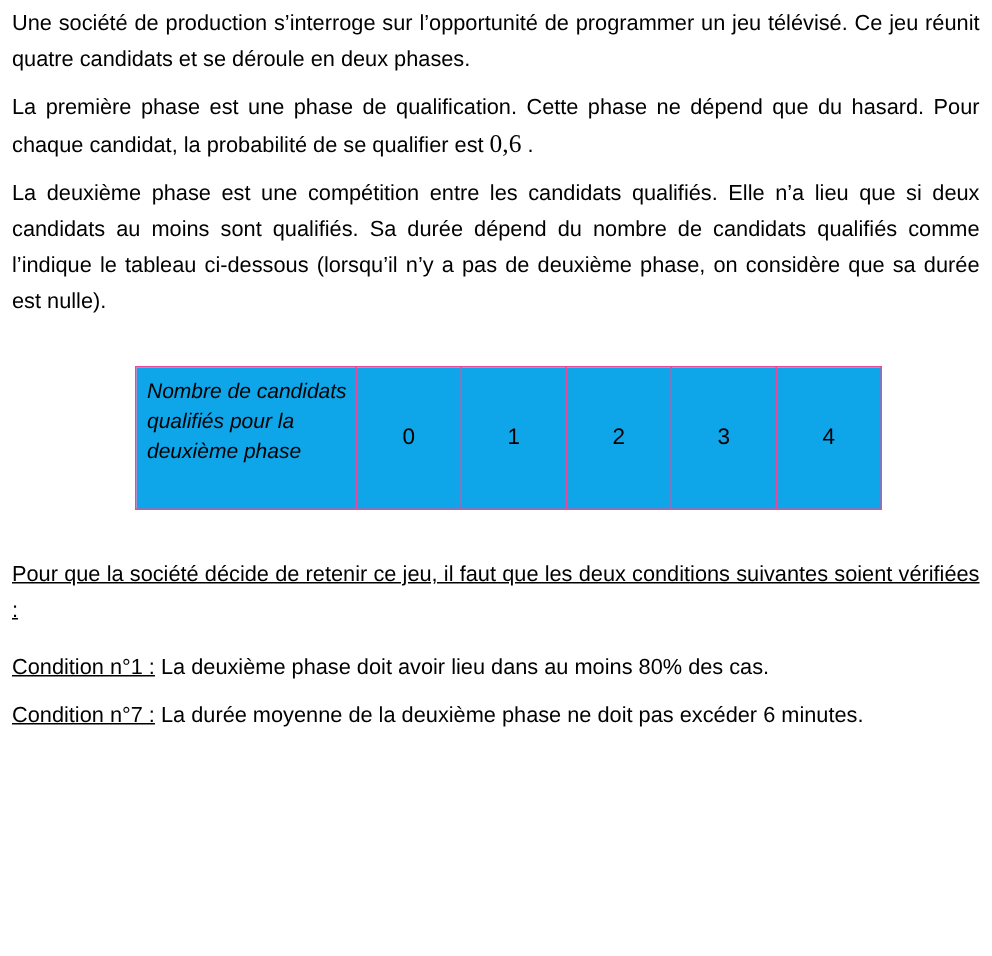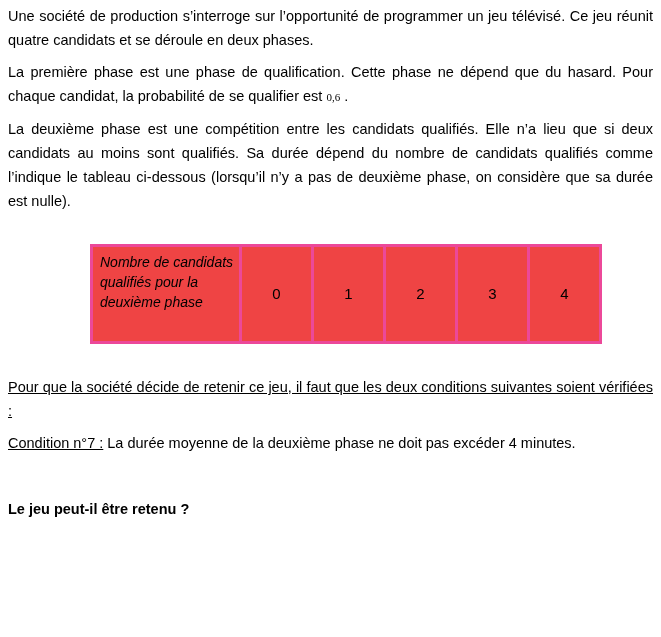--- a/index.html
+++ b/index.html
@@ -19,29 +19,29 @@
     font-size: 14.5px;
     line-height: 24px;
     color: #000000;
   }
   p.para {
     margin: 0 0 8px 0;
     text-align: justify;
   }
   .serif-num {
     font-family: "Liberation Serif", serif;
-    font-size: 11px;
+    font-size: 17px;
   }
   table.duration-table {
     border-collapse: collapse;
     margin: 31px 0 0 82px;
   }
   table.duration-table td {
-    border: 3px solid #ec4899;
-    background: #ef4444;
+    border: 1px solid #ec4899;
+    background: #0ea5e9;
   }
   td.label-cell {
     width: 135px;
     padding: 5px 4px 4px 7px;
     font-style: italic;
     font-size: 14px;
     line-height: 20px;
     text-align: left;
     vertical-align: top;
   }
@@ -89,18 +89,18 @@
         <td class="num-cell">1</td>
         <td class="num-cell">2</td>
         <td class="num-cell">3</td>
         <td class="num-cell">4</td>
       </tr>
     </tbody>
   </table>
 
   <p class="conditions-intro">Pour que la société décide de retenir ce jeu, il faut que les deux conditions suivantes soient vérifiées :</p>
 
+  <p class="condition condition-1"><span class="condition-label">Condition n°1 :</span><span> La deuxième phase doit avoir lieu dans au moins 80% des cas.</span></p>
 
-  <p class="condition"><span class="condition-label">Condition n°7 :</span><span> La durée moyenne de la deuxième phase ne doit pas excéder 4 minutes.</span></p>
+  <p class="condition"><span class="condition-label">Condition n°7 :</span><span> La durée moyenne de la deuxième phase ne doit pas excéder 6 minutes.</span></p>
 
-  <p class="question">Le jeu peut-il être retenu ?</p>
 
 </div>
 
 </body></html>

